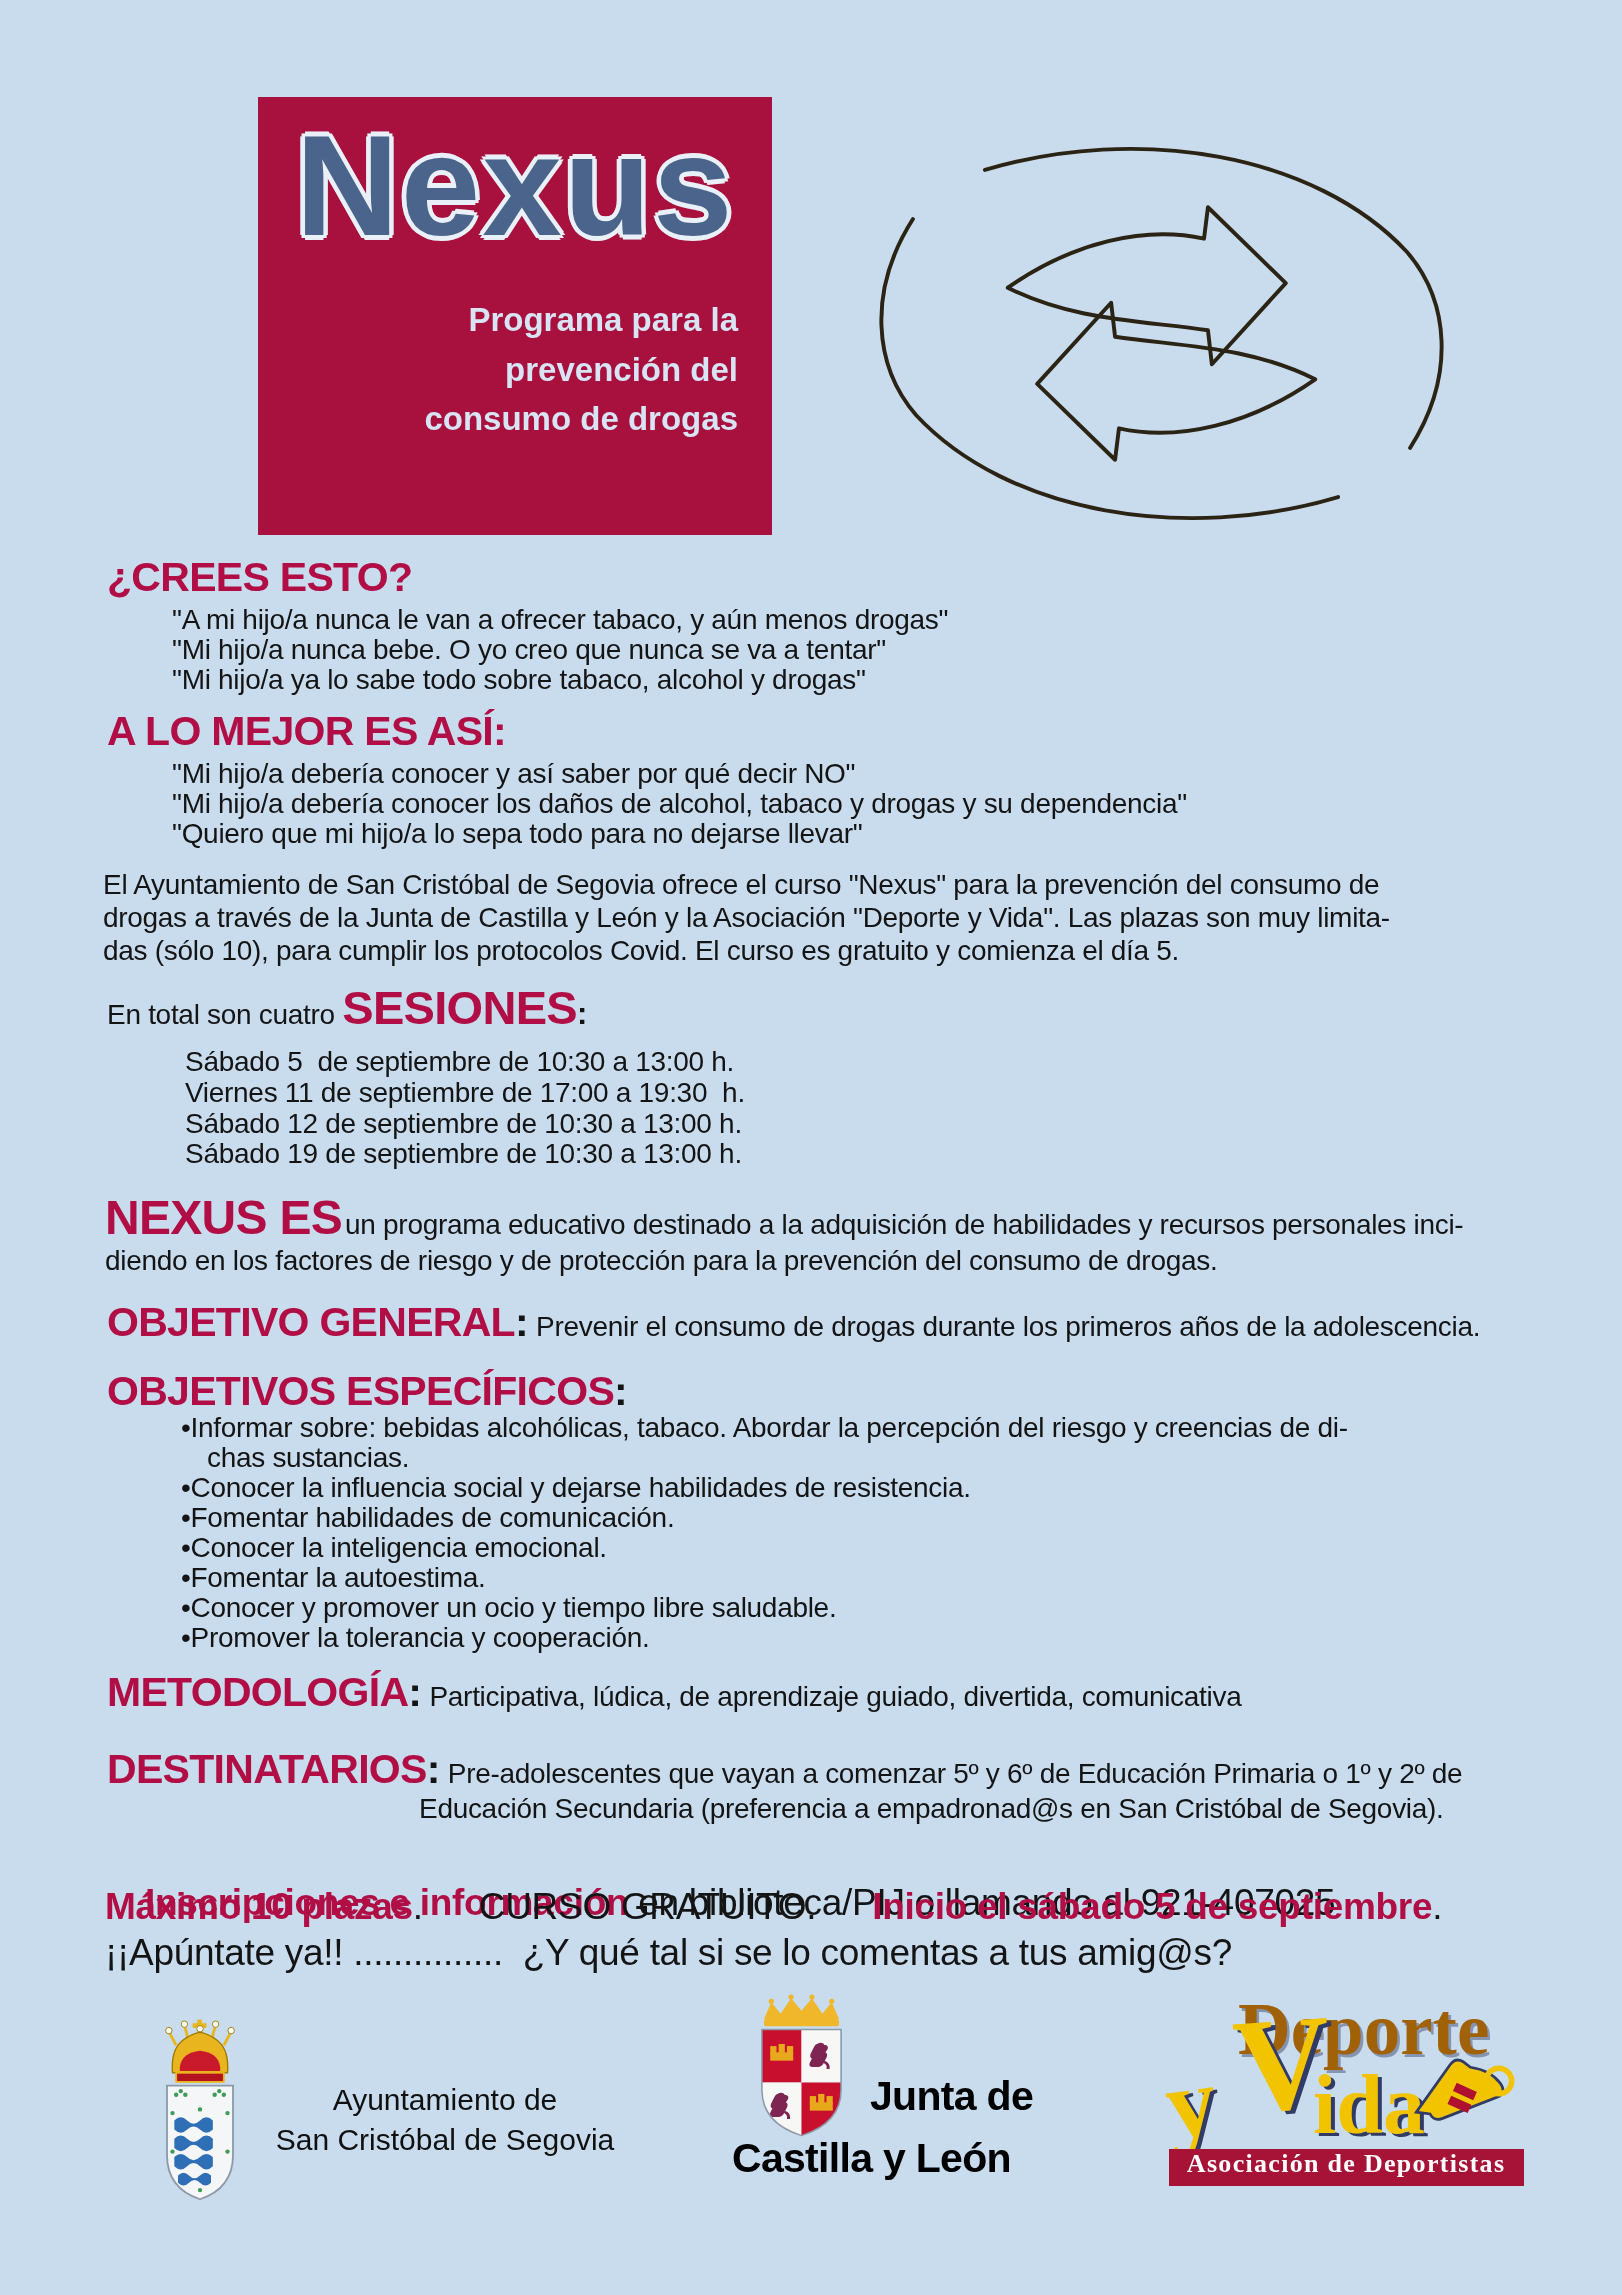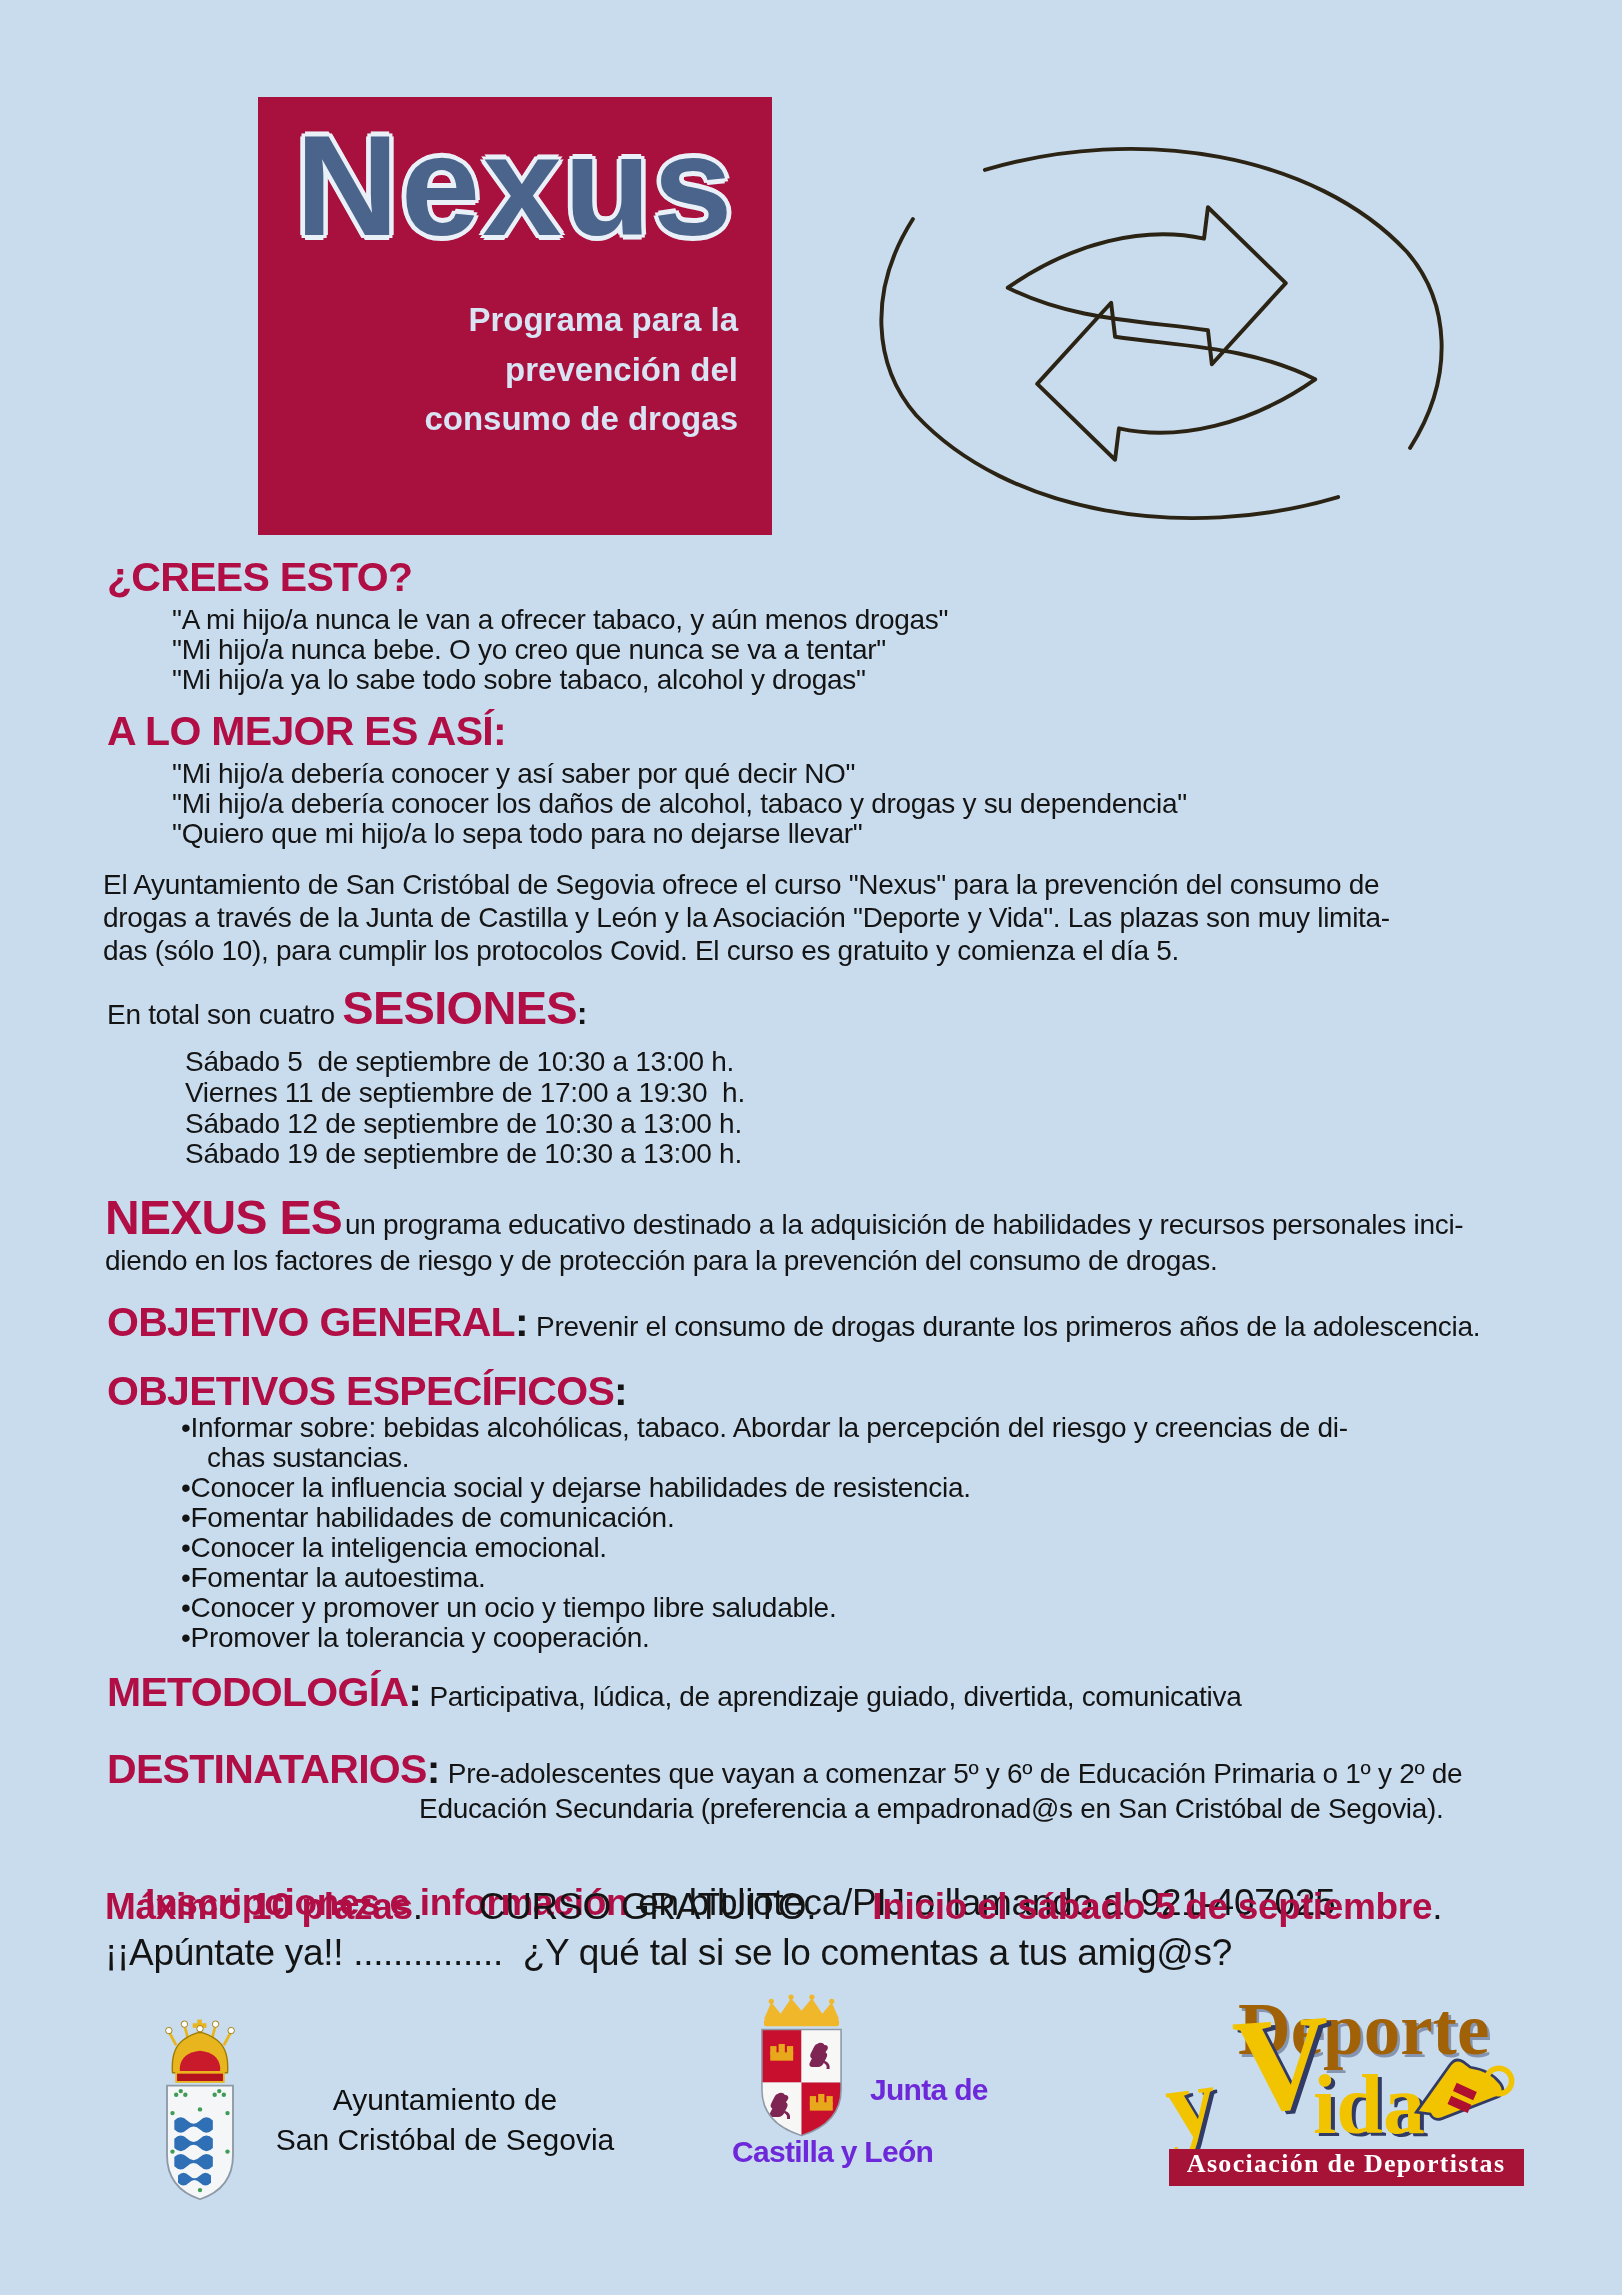--- a/index.html
+++ b/index.html
@@ -34,21 +34,21 @@
   .lead-accent { font-size:48px; font-weight:bold; color:#B00E44; letter-spacing:-0.7px; }
   .bullets { line-height:1.07; }
   .bullet { padding-left:26px; text-indent:-26px; white-space:pre-wrap; }
   .bullet::before { content:"\2022 "; }
   .bigline { font-size:37px; letter-spacing:-0.3px; }
   .crimson-b { color:#B00E44; font-weight:bold; }
   .gap-left { margin-left:56px; }
 
   
   .footer-text { font-size:30px; text-align:center; line-height:1.32; white-space:pre-wrap; color:#101010; }
-  .junta-txt { font-size:30px; font-weight:bold; color:#6d28d9; letter-spacing:-0.7px; }
+  .junta-txt { font-size:41px; font-weight:bold; color:#000000; letter-spacing:-0.7px; }
   .dyv { position:absolute; }
   .dyv span { position:absolute; font-family:"Liberation Serif", serif; font-weight:bold; }
   .dyv-deporte { left:72px; top:5.2px; font-size:73px; color:#a16207; text-shadow:2.6px 2.6px 0 rgba(50,59,102,0.45); }
   .dyv-y { left:0px; top:63px; font-size:99px; color:#F2C400; transform:rotate(-8deg); text-shadow:3.9px 2.6px 0 #323B66; }
   .dyv-v { left:68px; top:3.9px; font-size:134px; color:#F2C400; transform:rotate(-4deg); text-shadow:4.6px 3.3px 0 #323B66; }
   .dyv-ida { left:147px; top:73px; font-size:84px; color:#F2C400; text-shadow:3.9px 2.6px 0 #323B66; }
   .dyv-banner {
     position:absolute; left:2.6px; top:166px; width:355px; height:37px; background:#A61337;
     display:flex; align-items:flex-start; justify-content:center;
   }

